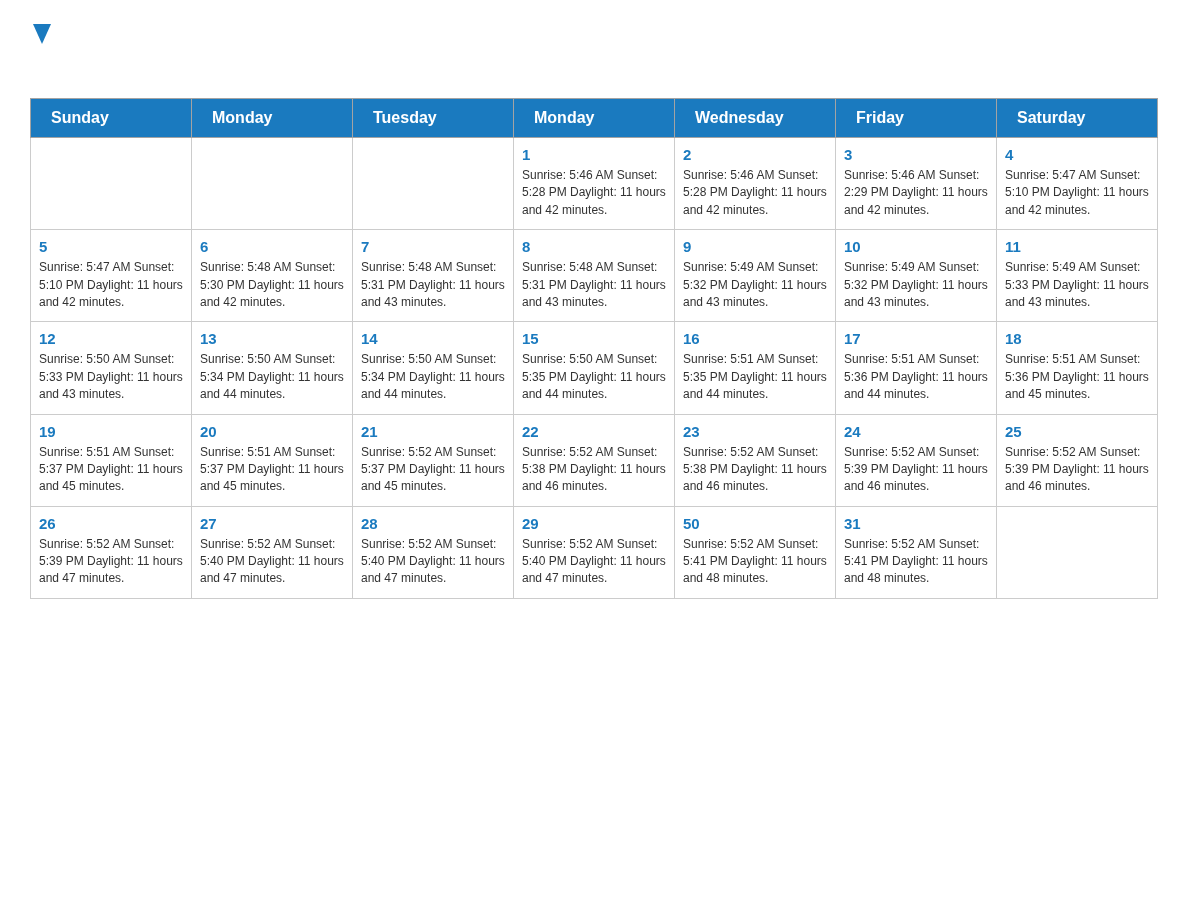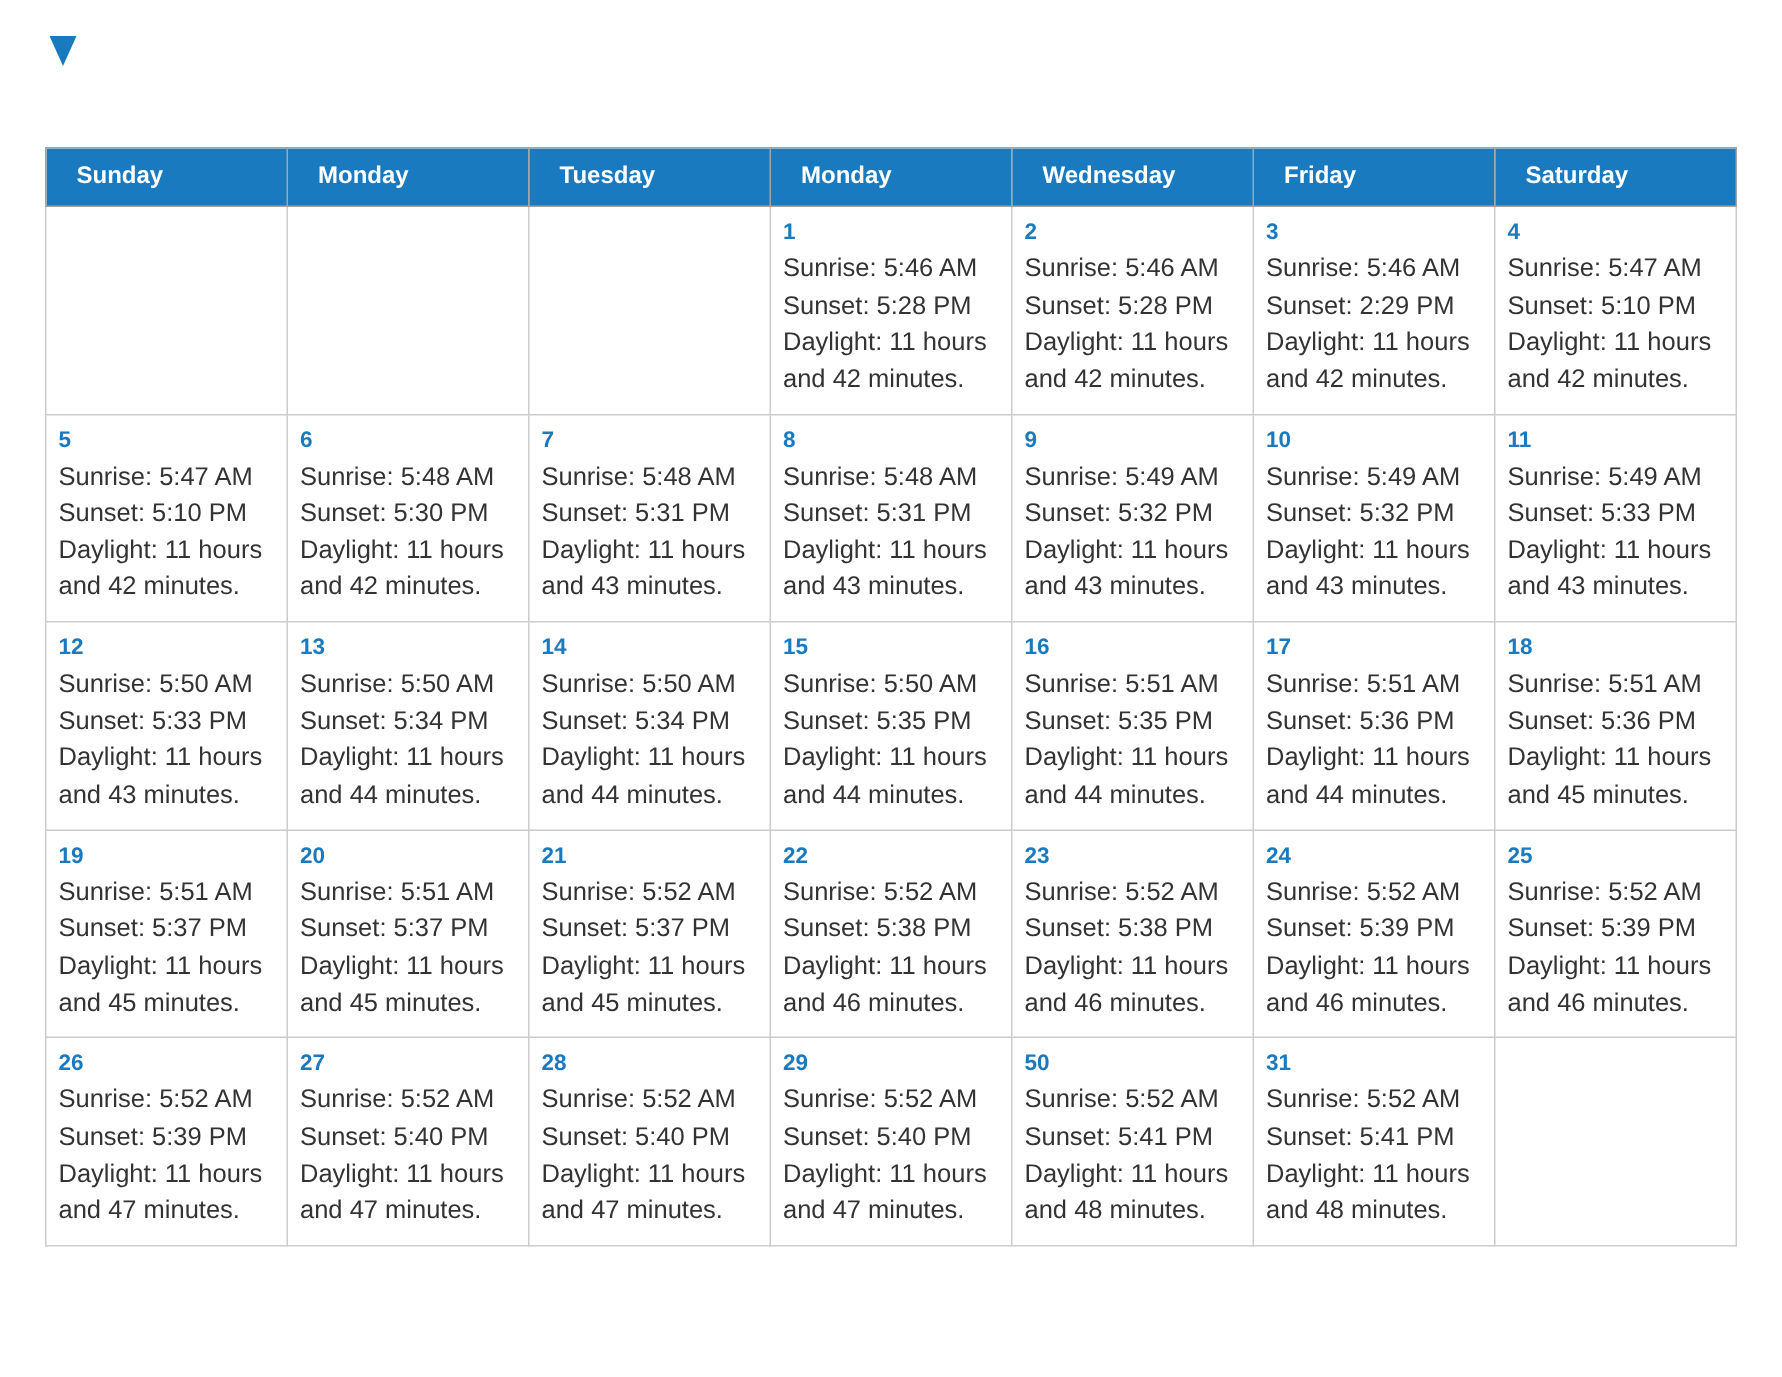--- a/index.html
+++ b/index.html
@@ -60,21 +60,21 @@
       color: #333;
     }
     .day-number {
       font-size: 15px;
       font-weight: bold;
       color: #1a7abf;
       display: block;
       margin-bottom: 4px;
     }
     .day-info {
-      font-size: 17px;
+      font-size: 12px;
       color: #333;
       line-height: 1.45;
     }
     .empty-cell {
       background: #fff;
     }
     
     .logo-row {
       display: flex;
       align-items: center;

